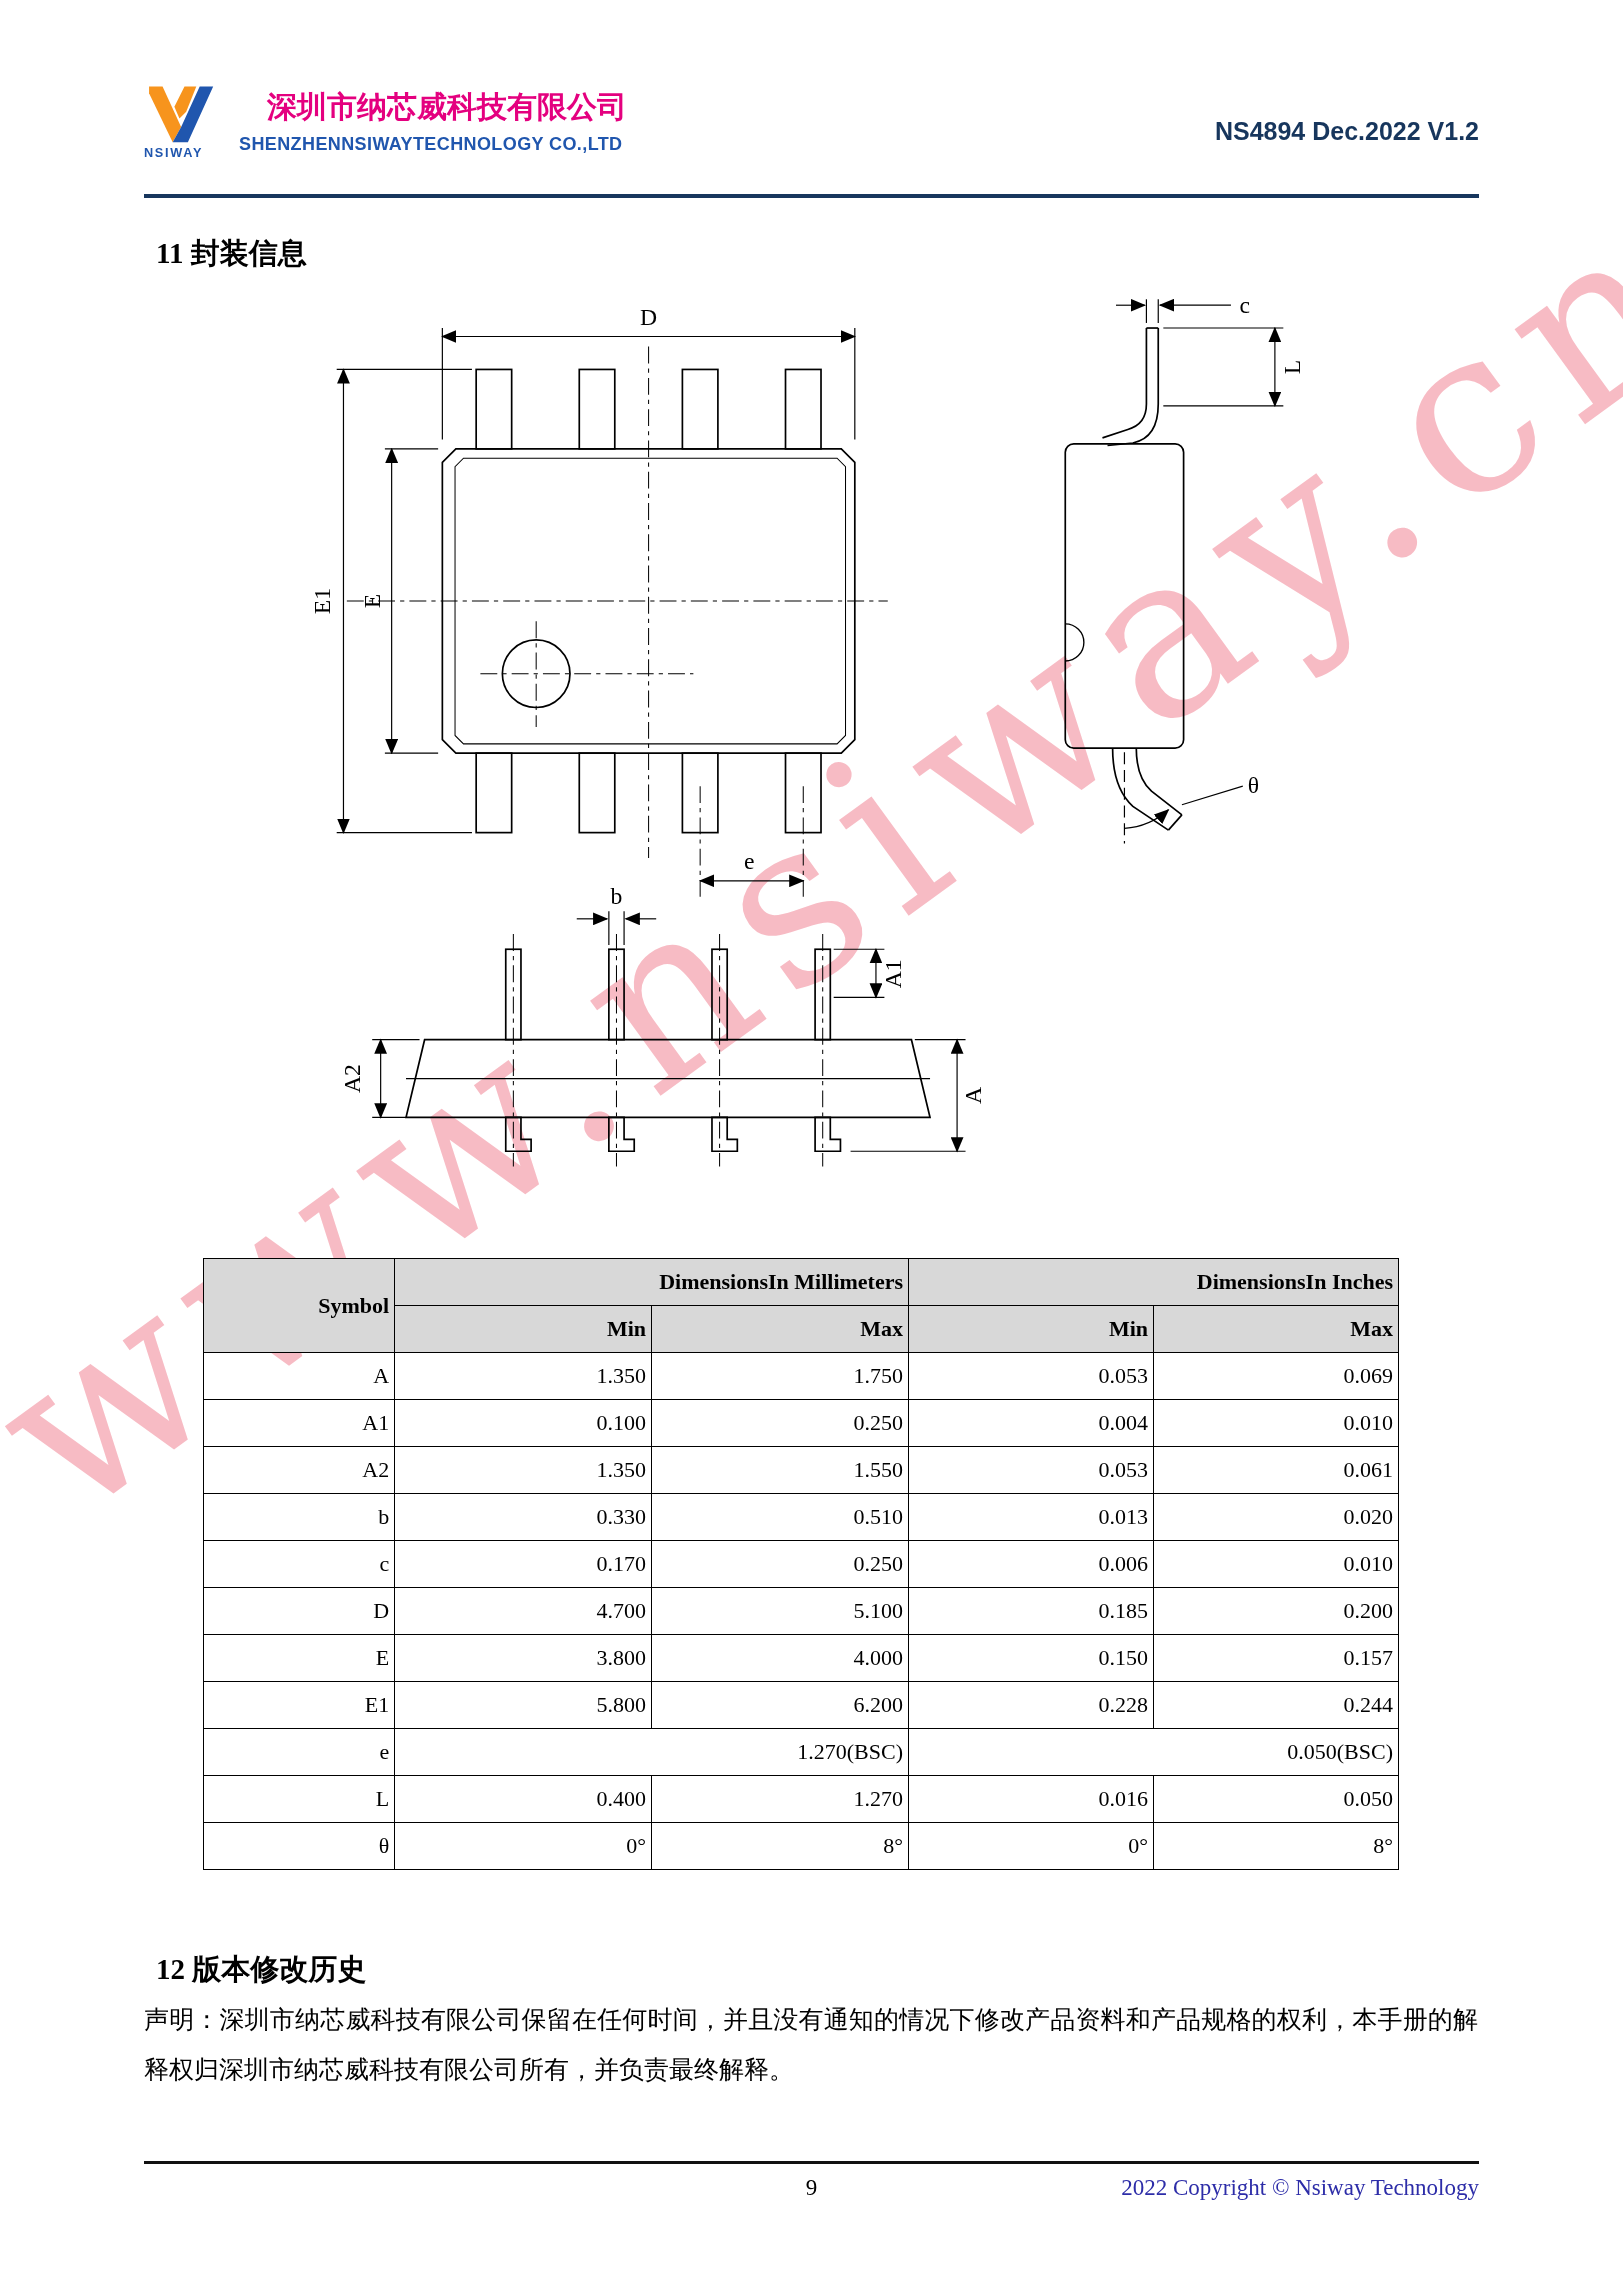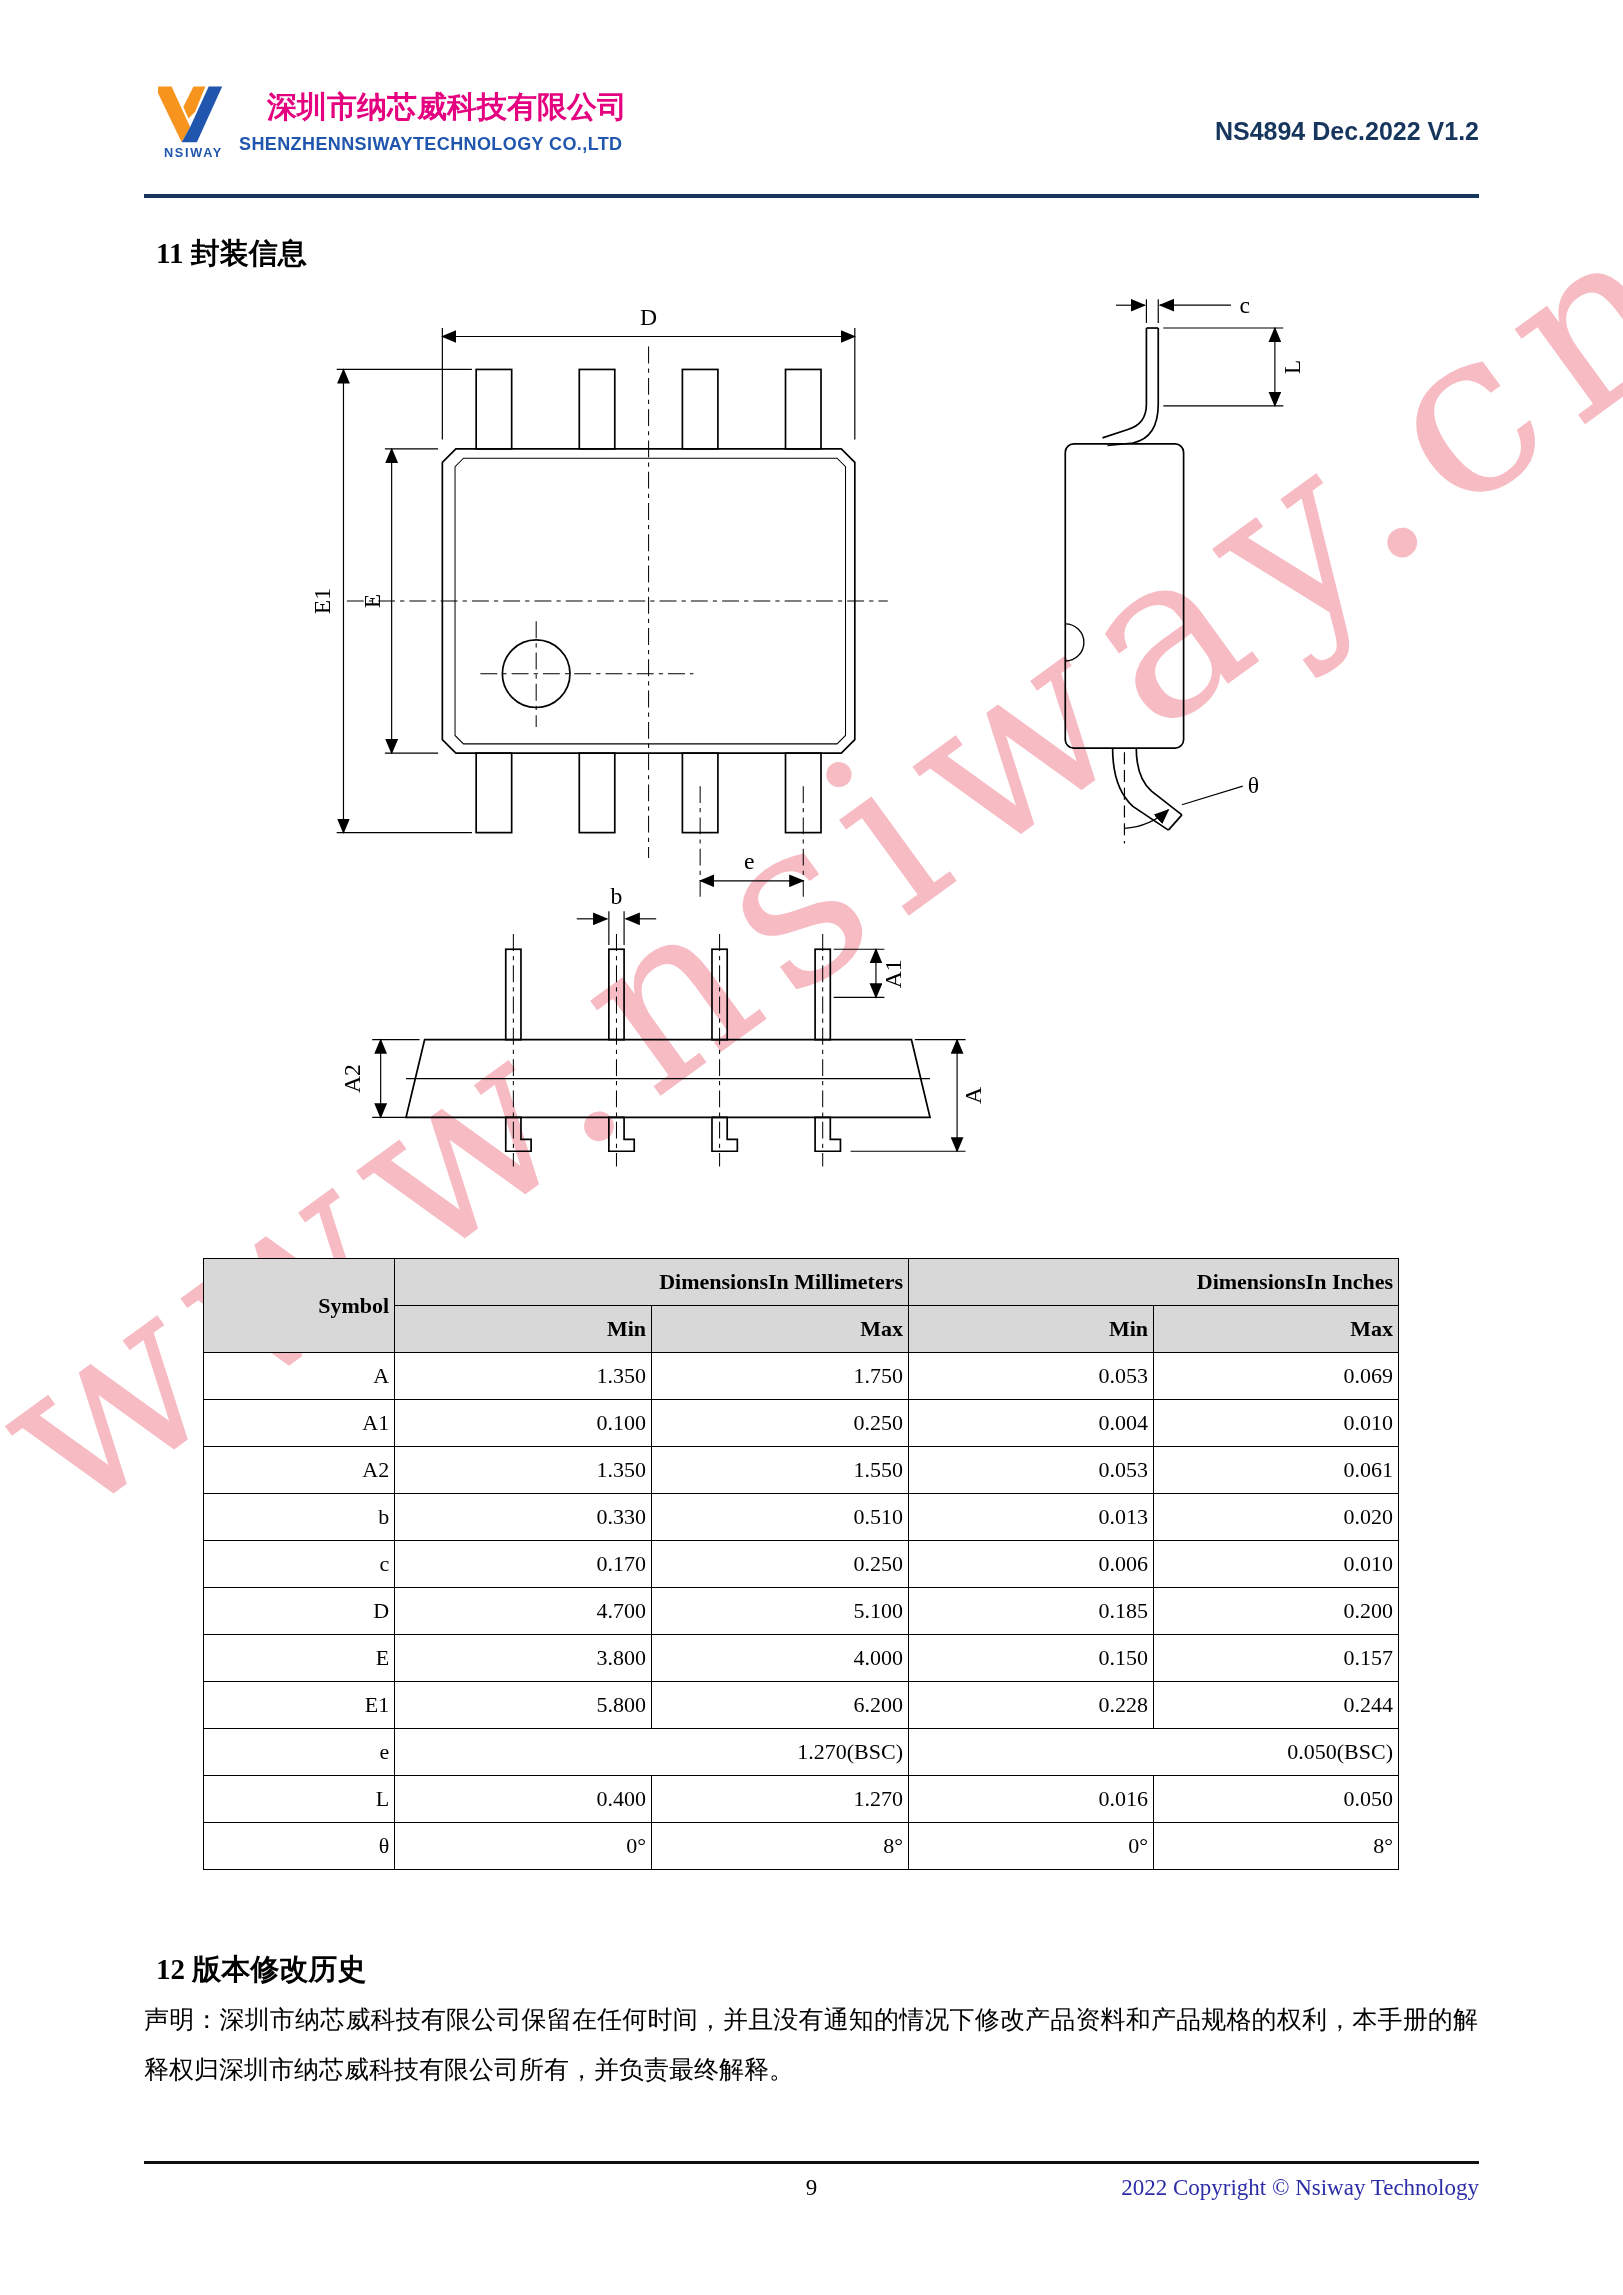--- a/index.html
+++ b/index.html
@@ -9,21 +9,21 @@
   }
   .watermark{
     position:absolute;left:25px;top:1327px;z-index:0;white-space:nowrap;
     font-family:"DejaVu Serif",serif;font-size:228px;letter-spacing:22px;
     color:rgba(238,105,125,0.45);transform:rotate(-36deg);transform-origin:0 50%;
     pointer-events:none;
   }
   .content{position:relative;z-index:1;}
   
   .hdr{position:absolute;left:144px;top:78px;right:144px;height:118px;}
-  .logo{position:absolute;left:8px;top:0;width:83px;text-align:center;}
+  .logo{position:absolute;left:0;top:0;width:83px;}
   .logo-txt{font-family:"Liberation Sans",sans-serif;font-size:12.7px;font-weight:bold;
             color:#2056ae;letter-spacing:1.7px;margin-top:-2.5px;}
   .company{position:absolute;left:95px;top:8.5px;}
   .cn{font-size:30px;font-weight:bold;color:#e4007f;font-family:"Liberation Sans",sans-serif;margin-left:28px;}
   .en{font-size:18px;font-weight:bold;color:#2056ae;font-family:"Liberation Sans",sans-serif;
       margin-top:6px;letter-spacing:0.4px;}
   .docref{position:absolute;right:0;top:39px;font-size:25px;font-weight:bold;color:#17365d;
           font-family:"Liberation Sans",sans-serif;}
   .hdr-rule{position:absolute;left:144px;right:144px;top:194px;height:4.2px;background:#17365d;}
   

